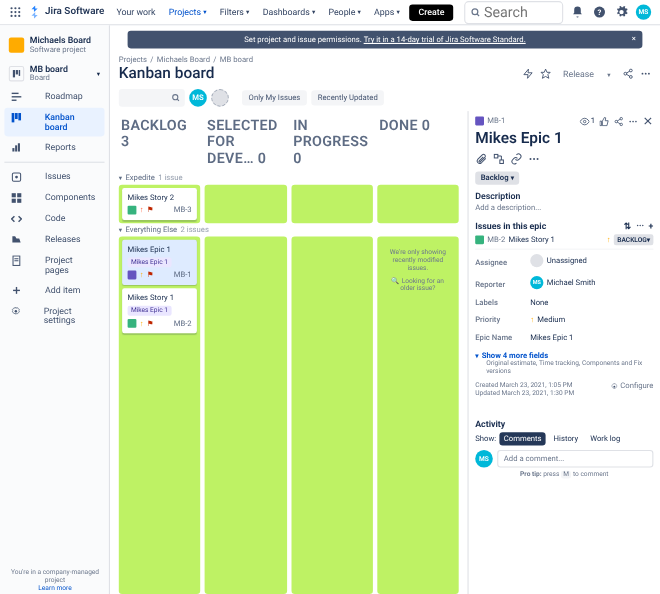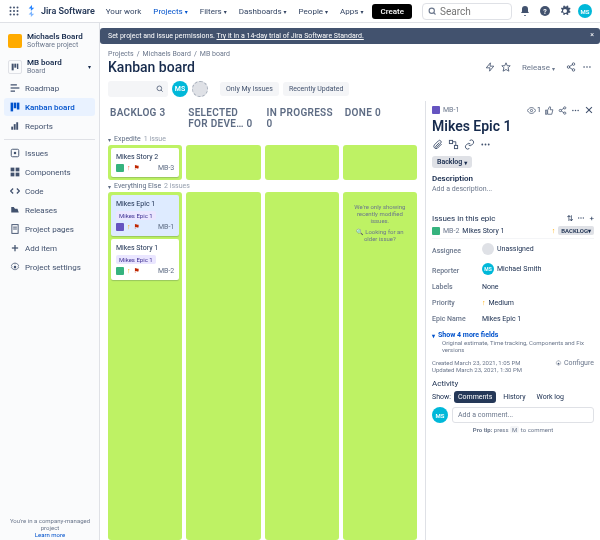--- a/index.html
+++ b/index.html
@@ -6,52 +6,52 @@
 body{font-size:8px;color:#172B4D;background:#fff;width:600px;height:540px;overflow:hidden}
 .topbar{height:23px;display:flex;align-items:center;padding:0 8px;border-bottom:1px solid #DFE1E6}
 .logo{display:flex;align-items:center;gap:3px;font-weight:600;color:#253858;font-size:9px}
 .logo svg{width:12px;height:12px}
 .topnav{display:flex;gap:2px;margin-left:6px}
 .topnav-item{padding:3px 5px;color:#344563;cursor:pointer;display:flex;align-items:center;gap:2px}
 .topnav-item.active{color:#0052CC}
 .create-btn{background:#000000;color:#fff;padding:3px 8px;border-radius:3px;margin-left:4px;font-weight:500}
 .spacer{flex:1}
 .search-box{background:#fff;border:1px solid #DFE1E6;border-radius:4px;padding:2px 5px;display:flex;align-items:center;gap:3px;width:90px;color:#6B778C}
-.search-box input{border:none;outline:none;width:60px;font-size:10px}
+.search-box input{border:none;outline:none;width:60px;font-size:13px}
 .top-icons{display:flex;gap:6px;margin-left:6px;align-items:center}
 .top-icon{width:14px;height:14px;display:flex;align-items:center;justify-content:center;color:#344563}
 .avatar{width:14px;height:14px;border-radius:50%;background:#00B8D9;color:#fff;display:flex;align-items:center;justify-content:center;font-size:6px;font-weight:600}
 .layout{display:flex;height:calc(100% - 23px)}
 .sidebar{width:100px;border-right:1px solid #DFE1E6;padding:6px 4px;display:flex;flex-direction:column;gap:1px;background:#FAFBFC}
 .proj-header{display:flex;gap:5px;padding:3px 4px;align-items:center}
 .proj-icon{width:14px;height:14px;background:#FFAB00;border-radius:2px}
 .proj-name{font-weight:600;font-size:8px}
 .proj-sub{font-size:7px;color:#6B778C}
 .board-select{display:flex;gap:5px;padding:3px 4px;align-items:center;margin-top:2px}
 .board-icon{width:14px;height:14px;border:1px solid #DFE1E6;border-radius:2px;display:flex;align-items:center;justify-content:center}
-.sb-item{display:flex;gap:5px;padding:4px 6px;align-items:center;color:#42526E;border-radius:3px;cursor:pointer}
+.sb-item{display:flex;gap:21px;padding:4px 6px;color:#42526E;border-radius:3px;cursor:pointer}
 .sb-item.active{background:#E9F2FF;color:#0052CC;font-weight:500}
 .sb-item svg{width:10px;height:10px}
 .sb-divider{height:1px;background:#DFE1E6;margin:3px 0}
 .main{flex:1;display:flex;flex-direction:column;overflow:hidden}
-.banner{background:#42526E;color:#fff;padding:4px 8px;margin:5px 0 0;border-radius:3px;text-align:left;font-size:7px;position:relative}
+.banner{background:#42526E;color:#fff;padding:4px 8px;margin:5px 16px 0;border-radius:3px;text-align:center;font-size:7px;position:relative}
 .banner a{color:#fff;text-decoration:underline}
 .banner-close{position:absolute;right:6px;top:3px;color:#fff}
 .breadcrumbs{padding:6px 8px 0;color:#6B778C;font-size:7px;display:flex;gap:3px}
 .page-head{display:flex;align-items:center;padding:1px 8px 4px}
 .page-title{font-size:14px;font-weight:500}
 .head-actions{display:flex;gap:6px;align-items:center;margin-left:auto}
-.release-btn{color:#6B778C;padding:2px 5px;display:flex;align-items:flex-end;gap:2px}
+.release-btn{color:#6B778C;padding:2px 5px;display:flex;align-items:flex-end;gap:12px}
 .filters-row{display:flex;gap:4px;padding:2px 8px 4px;align-items:center}
 .search-filter{background:#F4F5F7;border-radius:3px;width:60px;height:16px;display:flex;align-items:center;justify-content:flex-end;padding:0 4px}
 .avatar-sm{width:16px;height:16px;border-radius:50%;background:#00B8D9;color:#fff;display:flex;align-items:center;justify-content:center;font-size:7px;font-weight:600}
 .avatar-un{width:16px;height:16px;border-radius:50%;background:#DFE1E6;border:1px dashed #A5ADBA}
 .filter-btn{background:#F4F5F7;padding:3px 6px;border-radius:3px;color:#42526E;font-size:7px}
 .col-headers{display:flex;gap:4px;padding:0 8px;margin-top:2px}
-.col-h{flex:1;font-size:10px;color:#5E6C84;font-weight:600;padding:4px 2px;letter-spacing:0.3px}
+.col-h{flex:1;font-size:13px;color:#5E6C84;font-weight:600;padding:4px 2px;letter-spacing:0.3px}
 .swim-label{font-size:7px;color:#5E6C84;padding:2px 8px;display:flex;gap:3px;align-items:center}
 .swim-row{display:flex;gap:4px;padding:0 8px;min-height:30px}
 .cell{flex:1;background:#bef264;border-radius:3px;padding:3px;display:flex;flex-direction:column;gap:3px}
 .card{background:#fff;border-radius:2px;padding:5px;box-shadow:0 1px 1px rgba(9,30,66,0.2);font-size:7px}
 .card-title{margin-bottom:3px}
 .card-epic{background:#EAE6FF;color:#403294;padding:1px 3px;border-radius:2px;display:inline-block;font-size:6px;margin-bottom:3px}
 .card-meta{display:flex;gap:3px;align-items:center}
 .card-key{margin-left:auto;color:#5E6C84}
 .issue-icon{width:8px;height:8px;border-radius:1px}
 .issue-story{background:#36B37E}
@@ -60,35 +60,35 @@
 .empty-msg{text-align:center;color:#6B778C;font-size:6px;padding:8px 4px}
 .panel{width:175px;border-left:1px solid #DFE1E6;padding:4px 6px;overflow-y:auto;font-size:8px}
 .panel-top{display:flex;align-items:center;gap:3px;margin-bottom:3px}
 .panel-key{color:#6B778C;font-size:7px}
 .panel-actions{margin-left:auto;display:flex;gap:4px;align-items:center}
 .panel-title{font-size:14px;font-weight:600;margin-bottom:5px}
 .panel-btns{display:flex;gap:5px;margin-bottom:6px;color:#42526E}
 .status-btn{background:#DFE1E6;padding:2px 5px;border-radius:3px;font-size:7px;font-weight:600;display:inline-flex;align-items:center;gap:2px}
 .sect-label{font-weight:600;font-size:8px;margin-top:6px;margin-bottom:2px}
 .desc-ph{color:#6B778C;font-size:7px}
-.issues-head{display:flex;align-items:flex-start;font-weight:400;font-size:8px;margin-top:21px}
+.issues-head{display:flex;align-items:flex-start;font-weight:700;font-size:8px;margin-top:8px}
 .issues-head-actions{margin-left:auto;display:flex;gap:4px}
 .child-issue{display:flex;align-items:center;gap:3px;padding:3px 0;border-bottom:1px solid #F4F5F7;font-size:7px}
 .child-key{color:#6B778C}
 .child-status{background:#DFE1E6;padding:1px 3px;border-radius:2px;font-size:6px;font-weight:600}
 .field-row{display:flex;padding:4px 0;font-size:7px;align-items:flex-end}
 .field-label{width:50px;color:#6B778C;font-weight:500}
 .field-val{display:flex;align-items:center;gap:3px}
 .avatar-xs{width:12px;height:12px;border-radius:50%;background:#00B8D9;color:#fff;display:flex;align-items:center;justify-content:center;font-size:5px;font-weight:600}
 .avatar-xs.un{background:#DFE1E6}
 .show-more{color:#0052CC;font-weight:700;font-size:7px;display:flex;gap:3px;align-items:center;margin-top:4px}
 .show-sub{color:#6B778C;font-size:6px;margin-left:10px}
 .dates{color:#6B778C;font-size:6px;margin-top:6px}
 .configure{float:right;display:flex;gap:2px;align-items:center;font-size:7px}
-.activity-label{font-weight:400;margin-top:6px;font-size:8px}
+.activity-label{font-weight:700;margin-top:20px;font-size:8px}
 .tabs{display:flex;gap:3px;align-items:center;margin-top:3px;font-size:7px}
 .tab{padding:2px 4px;border-radius:3px}
 .tab.active{background:#253858;color:#fff}
 .comment-row{display:flex;gap:4px;margin-top:4px;align-items:center}
 .comment-input{flex:1;border:1px solid #DFE1E6;border-radius:3px;padding:3px 5px;color:#6B778C;font-size:7px}
 .protip{text-align:center;font-size:6px;color:#6B778C;margin-top:3px}
 .kbd{background:#F4F5F7;padding:0 2px;border-radius:2px}
 .footer{position:absolute;bottom:2px;left:0;width:100px;text-align:center;font-size:6px;color:#6B778C}
 .footer a{color:#0052CC}
 .chev{font-size:6px}

